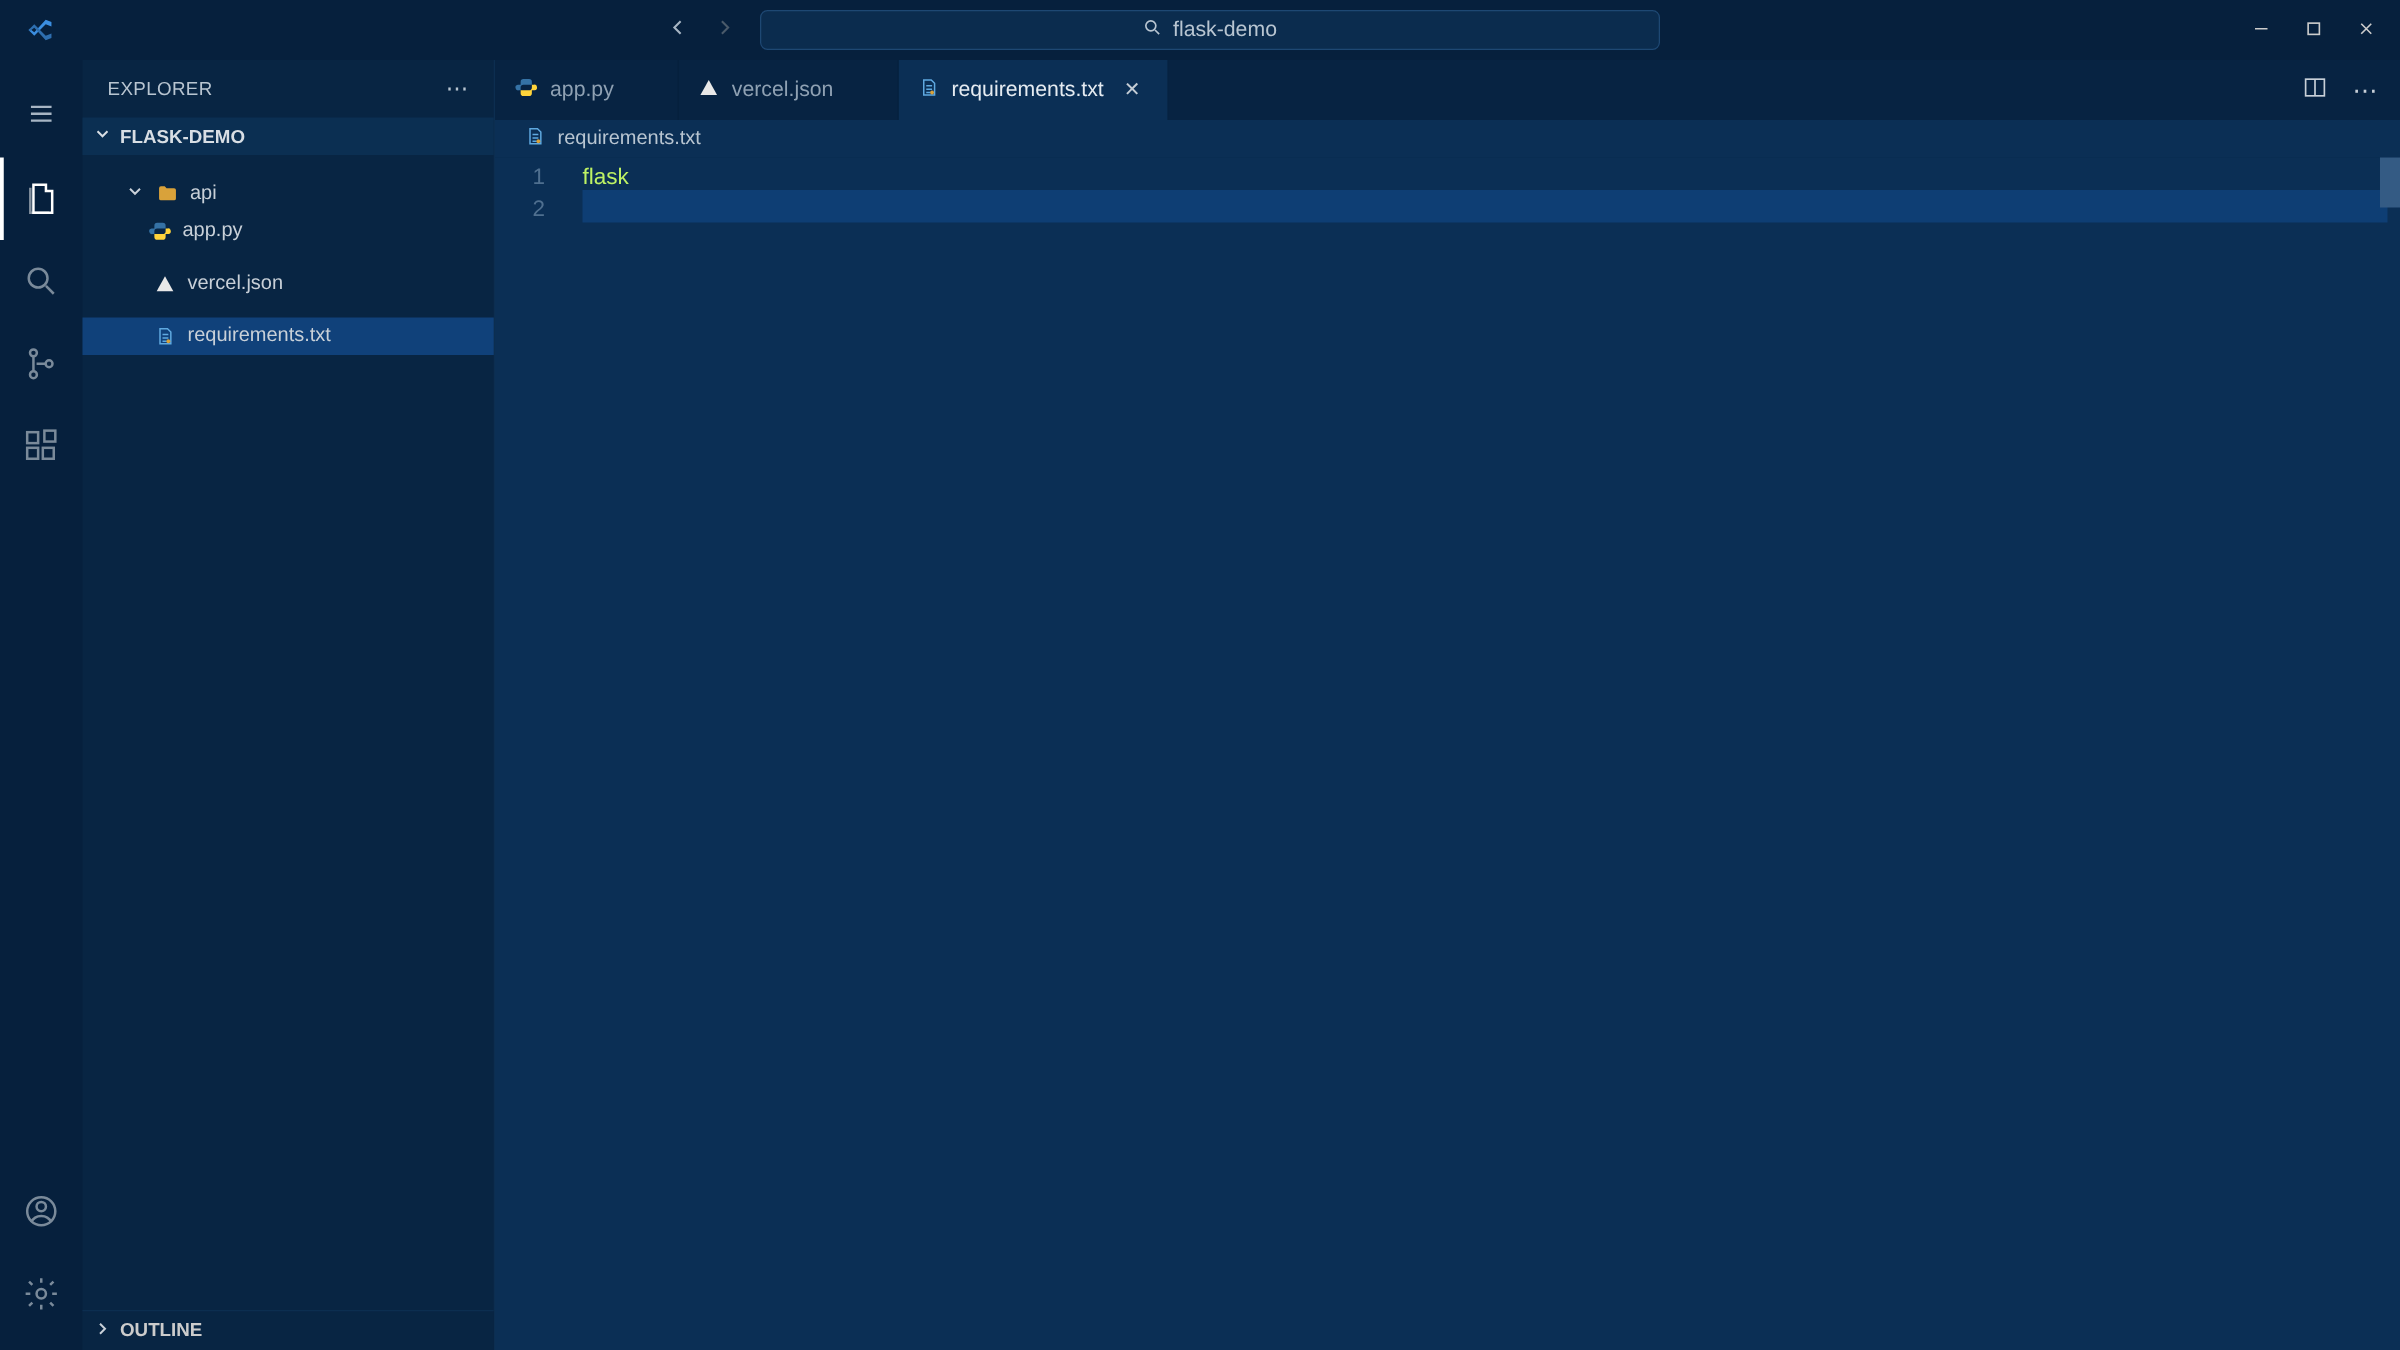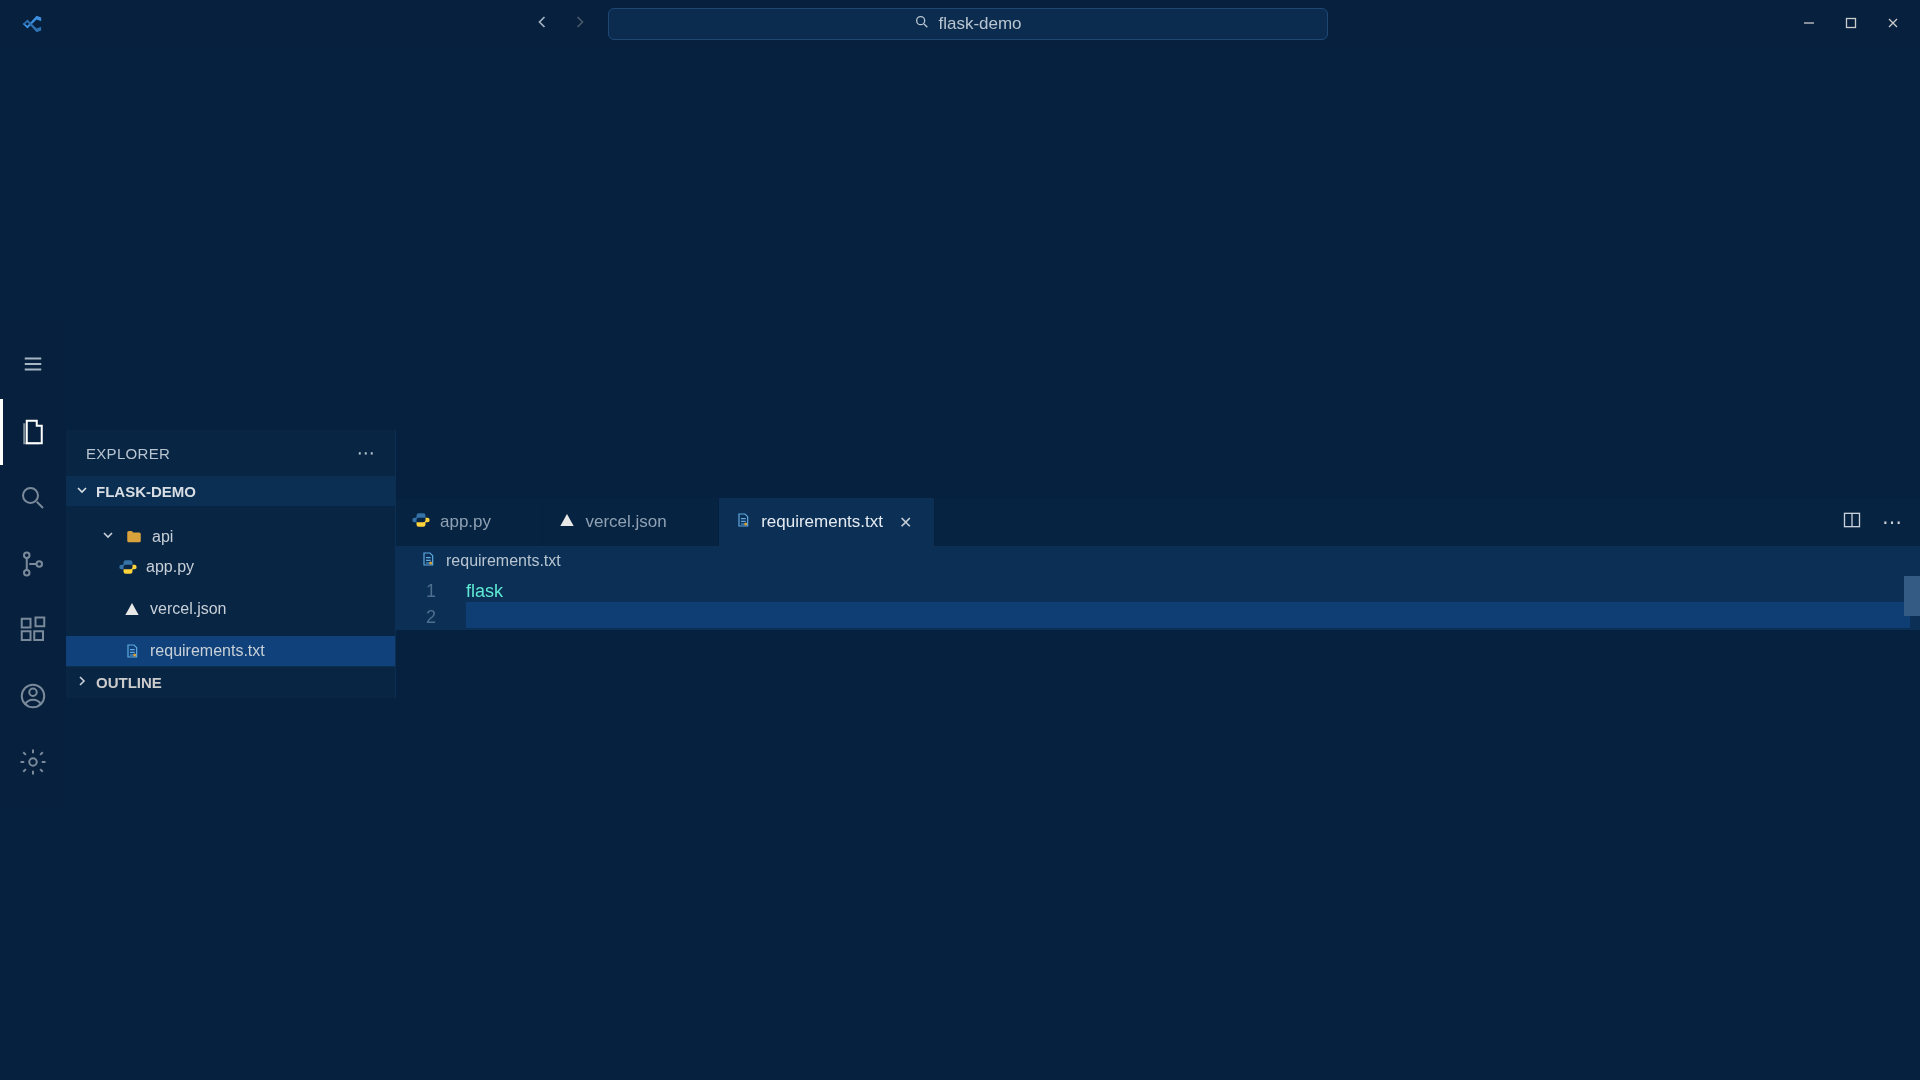--- a/index.html
+++ b/index.html
@@ -11,21 +11,21 @@
 .titlebar .spacer-left { flex: 0 0 480px; }
 .titlebar .nav-arrows { display: flex; gap: 18px; margin-right: 18px; }
 .titlebar .nav-arrows .arrow { color: #a7b5c4; cursor: pointer; }
 .titlebar .nav-arrows .arrow.disabled { color: #4a5a6a; }
 .titlebar .search { flex: 0 0 720px; height: 32px; background: #0b2c4e; border: 1px solid #1e4873; border-radius: 6px; display: flex; align-items: center; justify-content: center; gap: 8px; color: #b8c5d1; font-size: 17px; cursor: pointer; }
 .titlebar .spacer-right { flex: 1; }
 .titlebar .win-controls { display: flex; gap: 28px; padding-right: 8px; }
 .titlebar .win-controls span { cursor: pointer; color: #cccccc; font-size: 14px; }
 
 
-.workspace { display: flex; height: calc(100% - 48px); align-items: center; }
+.workspace { display: flex; height: calc(100% - 48px); }
 
 
 .activitybar { width: 66px; background: #06203d; display: flex; flex-direction: column; align-items: center; padding-top: 18px; }
 .activitybar .tool { width: 66px; height: 66px; display: flex; align-items: center; justify-content: center; cursor: pointer; position: relative; }
 .activitybar .tool.active::before { content: ""; position: absolute; left: 0; top: 0; bottom: 0; width: 3px; background: #ffffff; }
 .activitybar .tool svg { width: 30px; height: 30px; }
 .activitybar .tool.active svg { stroke: #ffffff; }
 .activitybar .tool svg { stroke: #7a8a9a; }
 .activitybar .bottom-tools { margin-top: auto; margin-bottom: 12px; }
 .activitybar .hamburger { width:66px; height:50px; display:flex; align-items:center; justify-content:center; cursor:pointer; margin-bottom:10px; }
@@ -54,21 +54,21 @@
 .tab.active .close { visibility: visible; }
 .tabs-actions { margin-left: auto; display: flex; align-items: center; gap: 20px; padding-right: 18px; }
 .tabs-actions .act { cursor: pointer; }
 
 
 .breadcrumb { height: 30px; display: flex; align-items: center; padding-left: 24px; gap: 10px; font-size: 16px; color: #b8c5d1; background: #0b2f55; }
 
 
 .code-area { flex: 1; display: flex; background: #0b2f55; font-family: "Consolas", "Courier New", monospace; font-size: 18px; position: relative; }
 .gutter { width: 70px; text-align: right; padding-right: 30px; padding-top: 2px; color: #4f6f8f; user-select: none; line-height: 26px; }
-.code-lines { flex: 1; padding-top: 2px; color: #5eead4; line-height: 26px; position: relative; }
+.code-lines { flex: 1; padding-top: 2px; color: #bef264; line-height: 26px; position: relative; }
 .current-line-hl { position: absolute; left: 0; right: 10px; height: 26px; background: #0e3e74; }
 .scrollbar-track { position: absolute; right: 0; top: 0; width: 16px; height: 100%; }
 .scrollbar-thumb { position: absolute; right: 0; top: 0; width: 16px; height: 40px; background: #345b84; }
 
 .chevron { display: inline-block; }
 .icon-sm { width:16px; height:16px; }
 
 
 .py-yellow { color: #ffd43b; }
 .folder-yellow { color: #d9a23a; }

